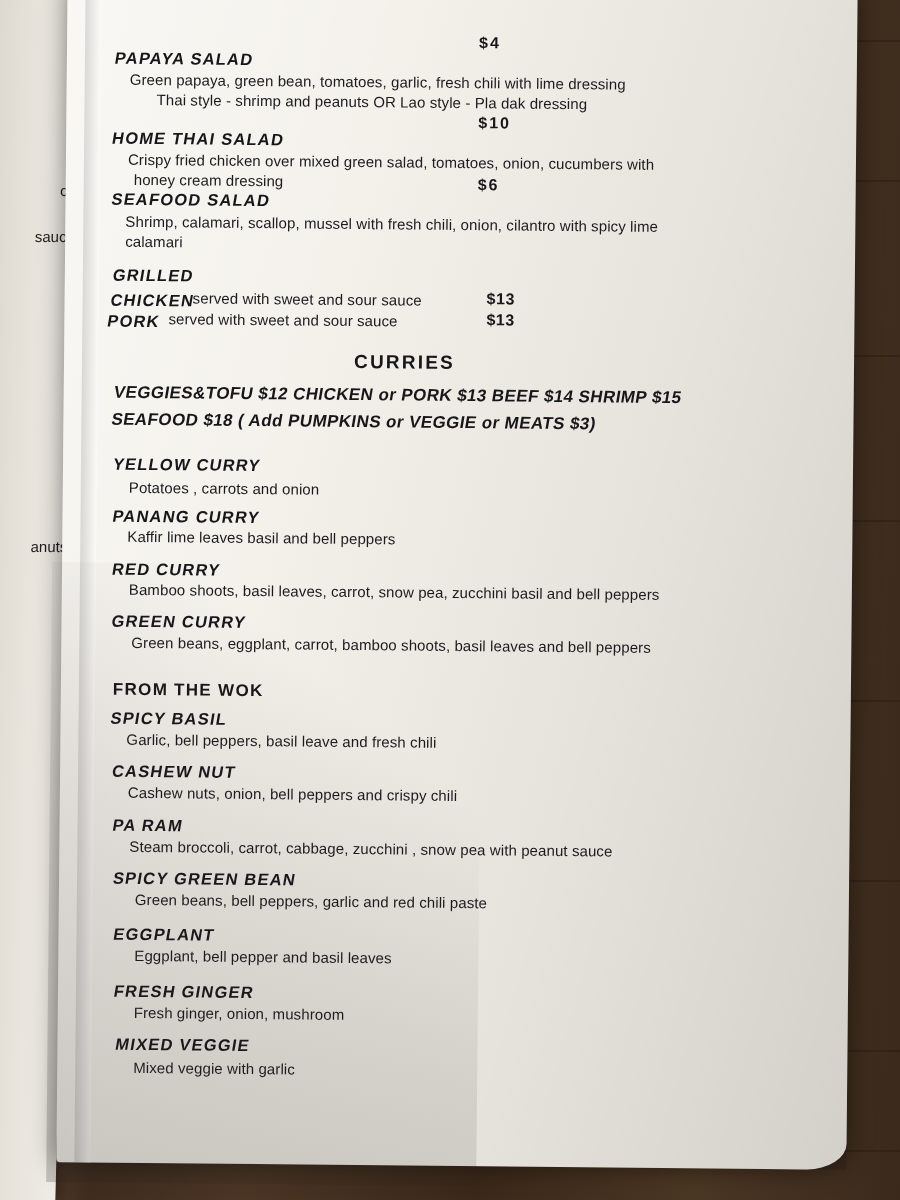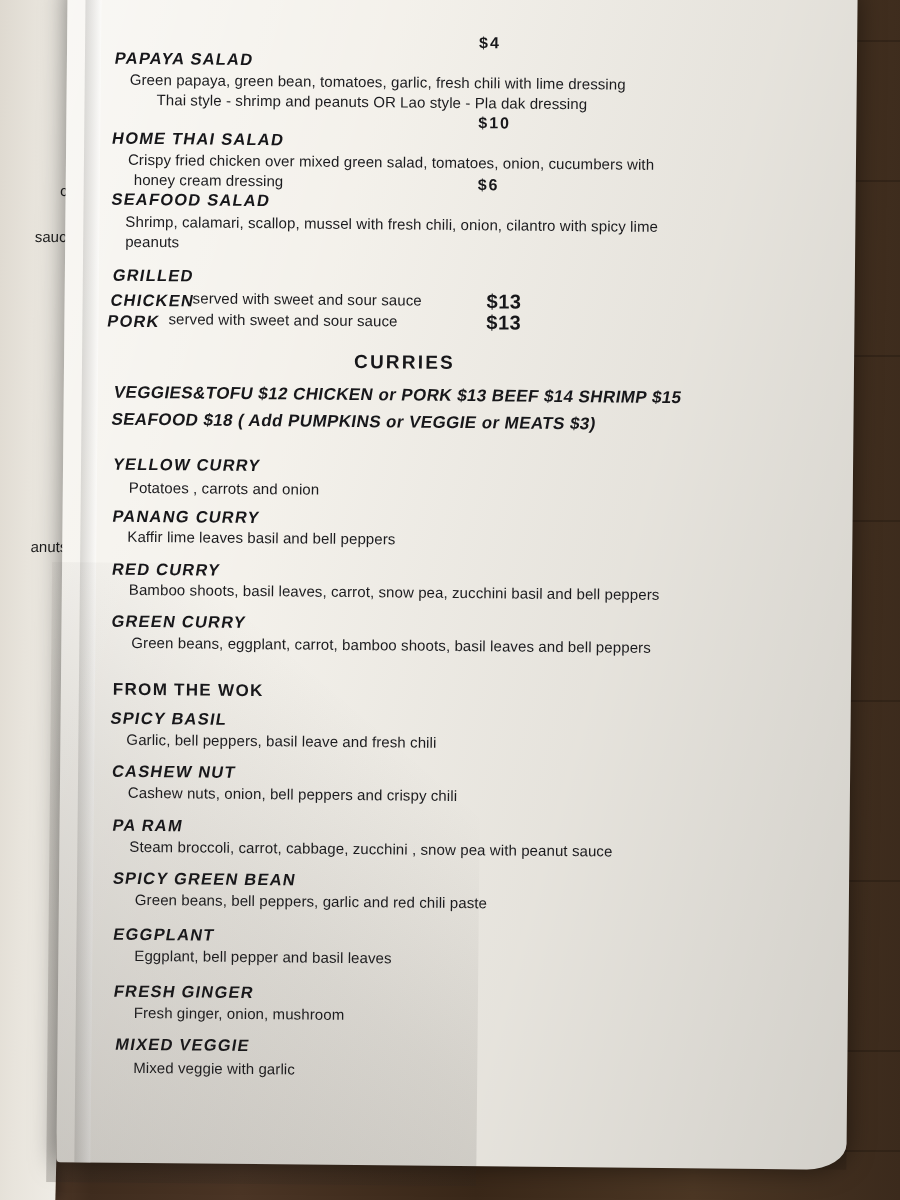--- a/index.html
+++ b/index.html
@@ -110,21 +110,21 @@
     font-weight: normal;
     letter-spacing: 0.1px;
     color: #1b1b1e;
   }
   .price {
     font-size: 16px;
     font-weight: bold;
     letter-spacing: 2px;
   }
   .price-s {
-    font-size: 20px;
+    font-size: 16px;
     font-weight: bold;
     letter-spacing: 0.5px;
   }
   .section-title {
     font-size: 19px;
     font-weight: bold;
     letter-spacing: 2.2px;
   }
   .section-title2 {
     font-size: 17px;
@@ -170,21 +170,21 @@
       <div class="row desc" style="left:90px; top:108px;">Thai style -  shrimp and peanuts       OR     Lao style   - Pla dak dressing</div>
 
       <div class="row price" style="left:412px; top:128px;">$10</div>
       <div class="row dish" style="left:46px; top:146px;">HOME THAI SALAD</div>
       <div class="row desc" style="left:62px; top:168px;">Crispy fried chicken over mixed green salad, tomatoes, onion, cucumbers with</div>
       <div class="row desc" style="left:68px; top:188px;">honey cream dressing</div>
 
       <div class="row price" style="left:412px; top:190px;">$6</div>
       <div class="row dish" style="left:46px; top:207px;">SEAFOOD SALAD</div>
       <div class="row desc" style="left:60px; top:230px;">Shrimp, calamari, scallop, mussel with fresh chili, onion, cilantro with spicy lime</div>
-      <div class="row desc" style="left:60px; top:250px;">peanuts</div>
+      <div class="row desc" style="left:60px; top:250px;">calamari</div>
 
       <div class="row dish" style="left:48px; top:283px;">GRILLED</div>
       <div class="row dish" style="left:46px; top:308px;">CHICKEN</div>
       <div class="row desc" style="left:128px; top:306px;">served with sweet and sour sauce</div>
       <div class="row price-s" style="left:422px; top:304px;">$13</div>
 
       <div class="row dish" style="left:43px; top:329px;">PORK</div>
       <div class="row desc" style="left:104px; top:327px;">served with sweet and sour sauce</div>
       <div class="row price-s" style="left:422px; top:325px;">$13</div>
 

